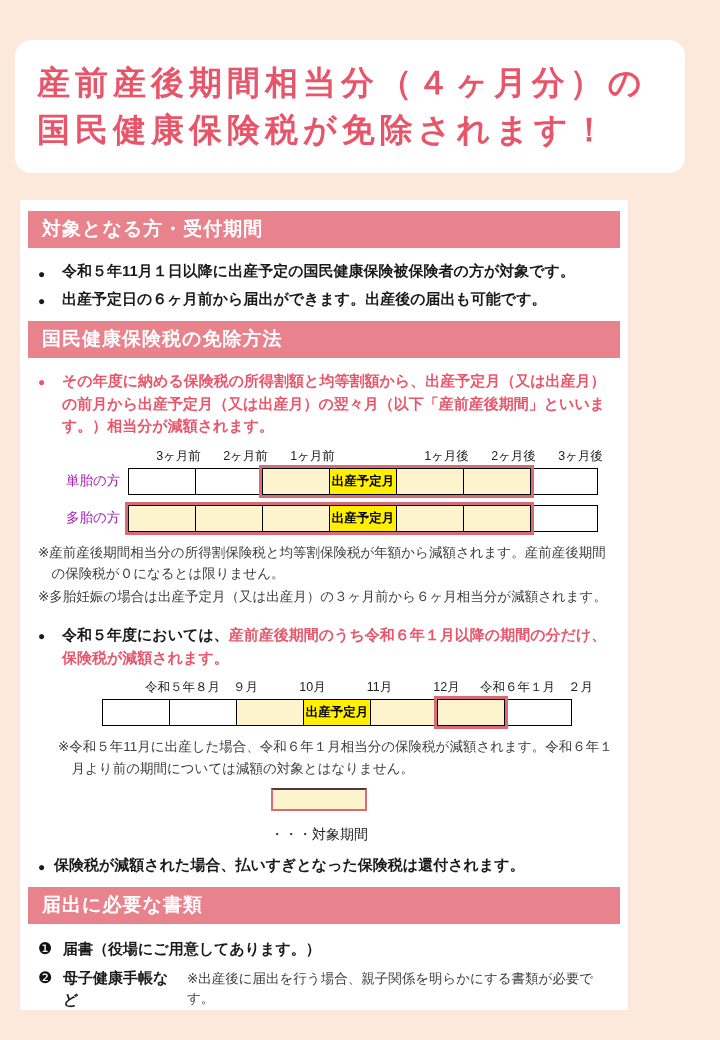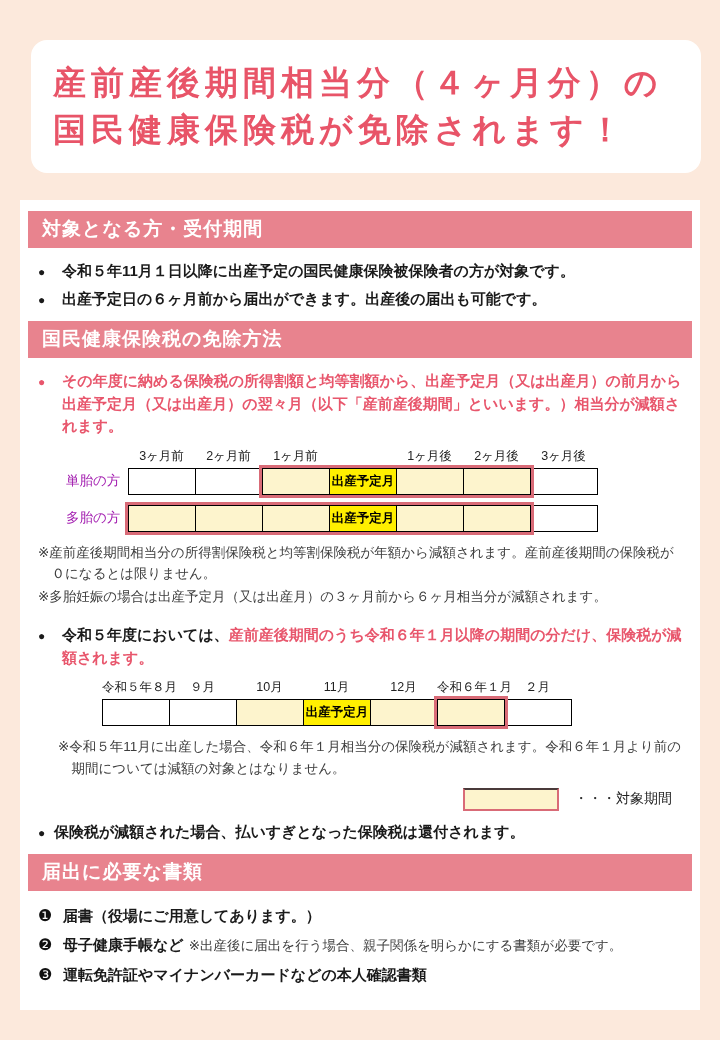--- a/index.html
+++ b/index.html
@@ -1,66 +1,66 @@
 <!DOCTYPE html>
 <html><head>
 <meta charset="utf-8">
 <style>
   * { margin:0; padding:0; box-sizing:border-box; }
   html,body { width:720px; }
   body { font-family:"Liberation Sans","DejaVu Sans",sans-serif; }
   .page { position:relative; width:720px; height:1040px; background:#fce9dc; overflow:hidden; }
 
   
-  .title-box { position:absolute; left:31px; top:40px; width:670px; height:133px;
+  .title-box { position:absolute; left:15px; top:40px; width:670px; height:133px;
     background:#ffffff; border-radius:16px; display:flex; flex-direction:column;
     justify-content:center; padding-left:22px; }
   .title-line { color:#e85468; font-size:33px; font-weight:bold; letter-spacing:5px;
     line-height:1.42; white-space:nowrap; }
 
   
-  .content { position:absolute; left:20px; top:200px; width:680px; height:810px;
+  .content { position:absolute; left:20px; top:200px; width:608px; height:810px;
     background:#ffffff; padding:11px 8px 0 8px; overflow:hidden; }
 
   .section-bar { background:#e8838e; color:#ffffff; font-size:19px; font-weight:bold;
     padding:5px 0 6px 14px; letter-spacing:1px; }
 
   .block { padding:7px 6px 9px 10px; font-size:15px; color:#1a1a1a; }
 
   .li { display:flex; margin:5px 0 2px 0; line-height:1.5; }
   .blt { flex:none; width:24px; font-size:12px; padding-top:3px; }
   .blt::before { content:"●"; }
   .li.tight .blt { width:16px; }
   .btxt { flex:1; }
-  .bold { font-weight:bold; }
+  .bold { font-weight:bold;align-items:flex-end; }
   .red { color:#e8566c; font-weight:bold; }
   .subnote { margin:1px 0 7px 24px; font-size:13.5px; color:#3d3d3d; line-height:1.55; }
 
   
   .timeline { margin:10px 0 4px 0; }
   .tl-indent1 { margin-left:28px; }
   .tl-indent2 { margin-left:64px; }
-  .tl-headrow { display:flex; font-size:12.5px; color:#222; margin-bottom:3px; }
+  .tl-headrow { display:flex; font-size:12.5px; color:#222; margin-bottom:3px;justify-content:flex-end; }
   .tl-h { width:67px; flex:none; text-align:center; white-space:nowrap; }
   .tl-row { display:flex; align-items:center; margin-bottom:10px; }
   .tl-label { flex:none; width:62px; font-size:13.5px; color:#a21caf; }
   .tl-cells { position:relative; display:flex;border-radius:11px; }
   .tl-cell { flex:none; width:68px; height:27px; border:1px solid #000; margin-left:-1px;
     background:#fff; display:flex; align-items:center; justify-content:center; }
   .tl-cell:first-child { margin-left:0; }
   .c-yellow { background:#fdf4cd; }
   .c-due { background:#ffef00; font-size:12.5px; font-weight:bold; color:#000; }
   .tl-band { position:absolute; top:-3px; height:33px; border:3px solid #d96b77; pointer-events:none; }
 
   .note { font-size:13.5px; color:#3d3d3d; line-height:1.62; padding-left:1em;
     text-indent:-1em; margin:1px 0; }
   .note-indent { margin-left:20px; }
 
   .legend-row { display:flex; justify-content:flex-end; align-items:center;
-    margin:8px 14px 0 0; gap:15px; }
+    margin:8px 14px 0 0; gap:15px;flex-direction:column; }
   .legend-box { width:96px; height:23px; background:#fdf4cd; border:2px solid #d96b77;
     border-top-color:#4a3a3a; }
   .legend-label { font-size:14px; color:#222; }
 
   
   .doc-item { display:flex; align-items:baseline; margin:6px 0; line-height:1.45; }
   .doc-num { flex:none; width:25px; font-size:16px; color:#111; }
   .doc-note { font-size:13.5px; font-weight:normal; color:#3d3d3d; margin-left:5px; }
 </style>
 </head>

